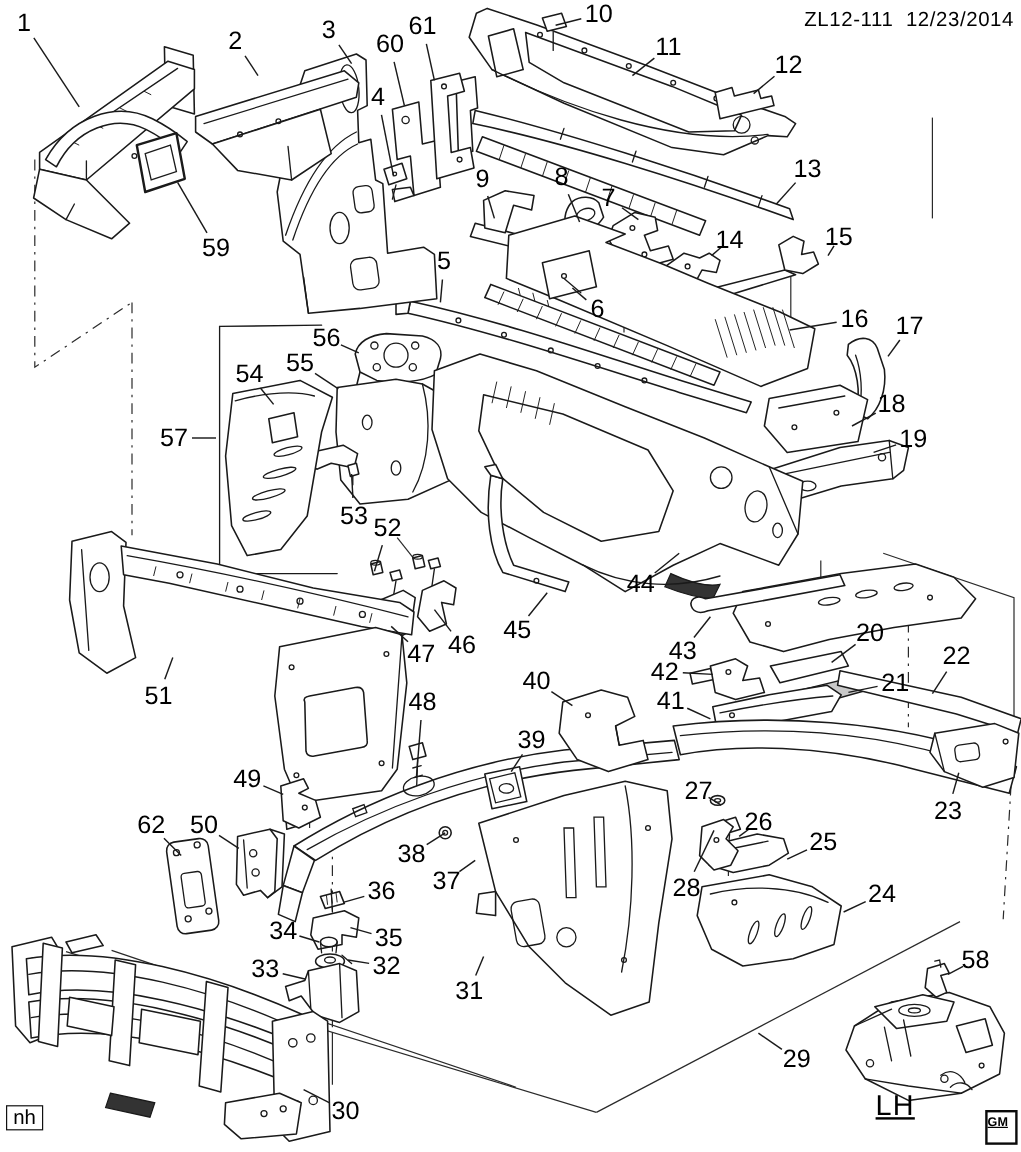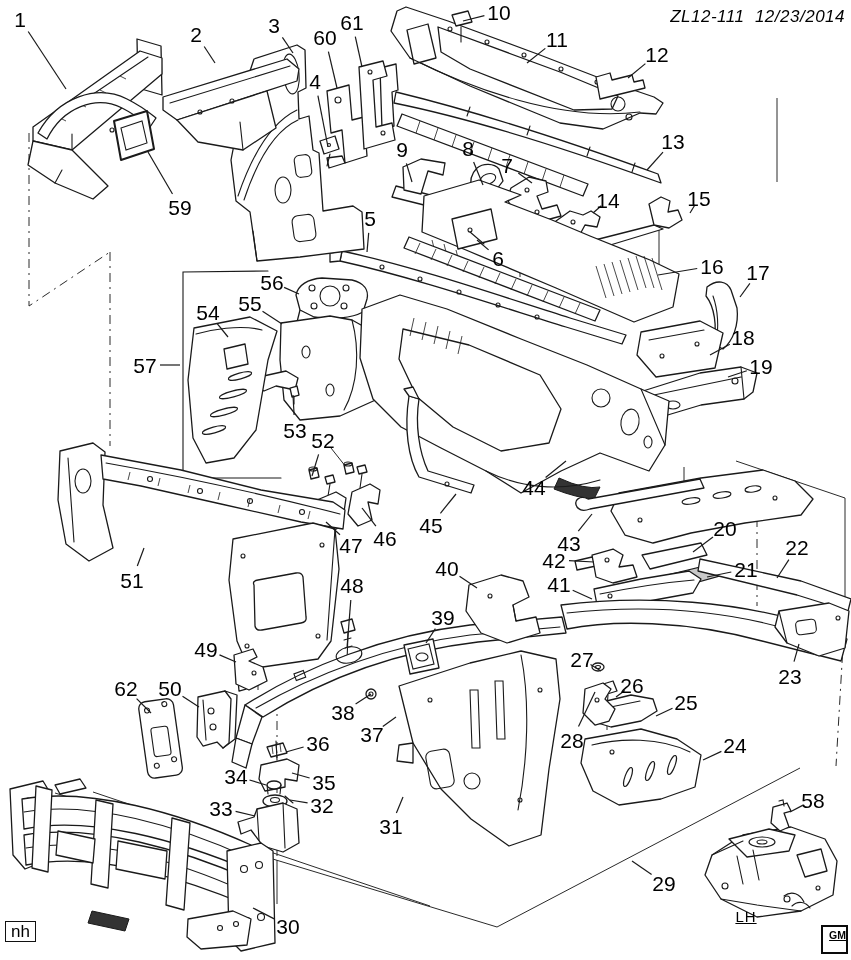--- a/index.html
+++ b/index.html
@@ -9,27 +9,27 @@
   .p{fill:#fff;stroke:#1a1a1a;stroke-width:1.3;stroke-linejoin:round;stroke-linecap:round;}
   .ln{fill:none;stroke:#1a1a1a;stroke-width:1.1;stroke-linecap:round;}
   .thin{fill:none;stroke:#1a1a1a;stroke-width:0.8;}
   .dark{fill:#333;stroke:#1a1a1a;stroke-width:1;}
   .shade{fill:#c9c9c9;stroke:#1a1a1a;stroke-width:1.2;}
   .ghost{fill:none;stroke:#2a2a2a;stroke-width:1;stroke-dasharray:9 5 2 5;}
   .align{fill:none;stroke:#2a2a2a;stroke-width:1;}
   .callout-text{font-family:"Liberation Sans", sans-serif;font-size:21px;fill:#000;}
   .callout-line{stroke:#1a1a1a;stroke-width:1.2;fill:none;}
   .hdr{position:absolute;top:7px;left:0;width:845px;text-align:right;font-size:17px;
-       letter-spacing:.5px;white-space:pre;font-style:italic;}
+       letter-spacing:.5px;white-space:pre;}
   .nh-box{position:absolute;left:5px;top:921px;width:29px;height:19px;border:1.6px solid #111;
           display:flex;align-items:center;justify-content:center;font-size:17px;}
-  .lh{position:absolute;left:726px;top:908px;width:40px;text-align:center;font-size:15px;
+  .lh{position:absolute;left:726px;top:908px;width:40px;text-align:center;font-size:24px;
       text-decoration:underline;letter-spacing:1px;}
   .gm-box{position:absolute;left:821px;top:925px;width:23px;height:25px;border:2.5px solid #0a0a0a;
-          background:#fff;display:flex;flex-direction:column;align-items:flex-end;gap:48px;}
+          background:#fff;display:flex;flex-direction:column;align-items:flex-start;gap:48px;}
   .gm-box .gm-t{font-size:10.5px;font-weight:bold;text-decoration:underline;line-height:16px;}
   .gm-box .gm-band{width:19px;height:6px;background:#0a0a0a;margin-top:1px;}
 </style>
 </head>
 <body>
 
 <div class="stage">
 
 <svg width="851" height="960" viewBox="0 0 851 960">
 

